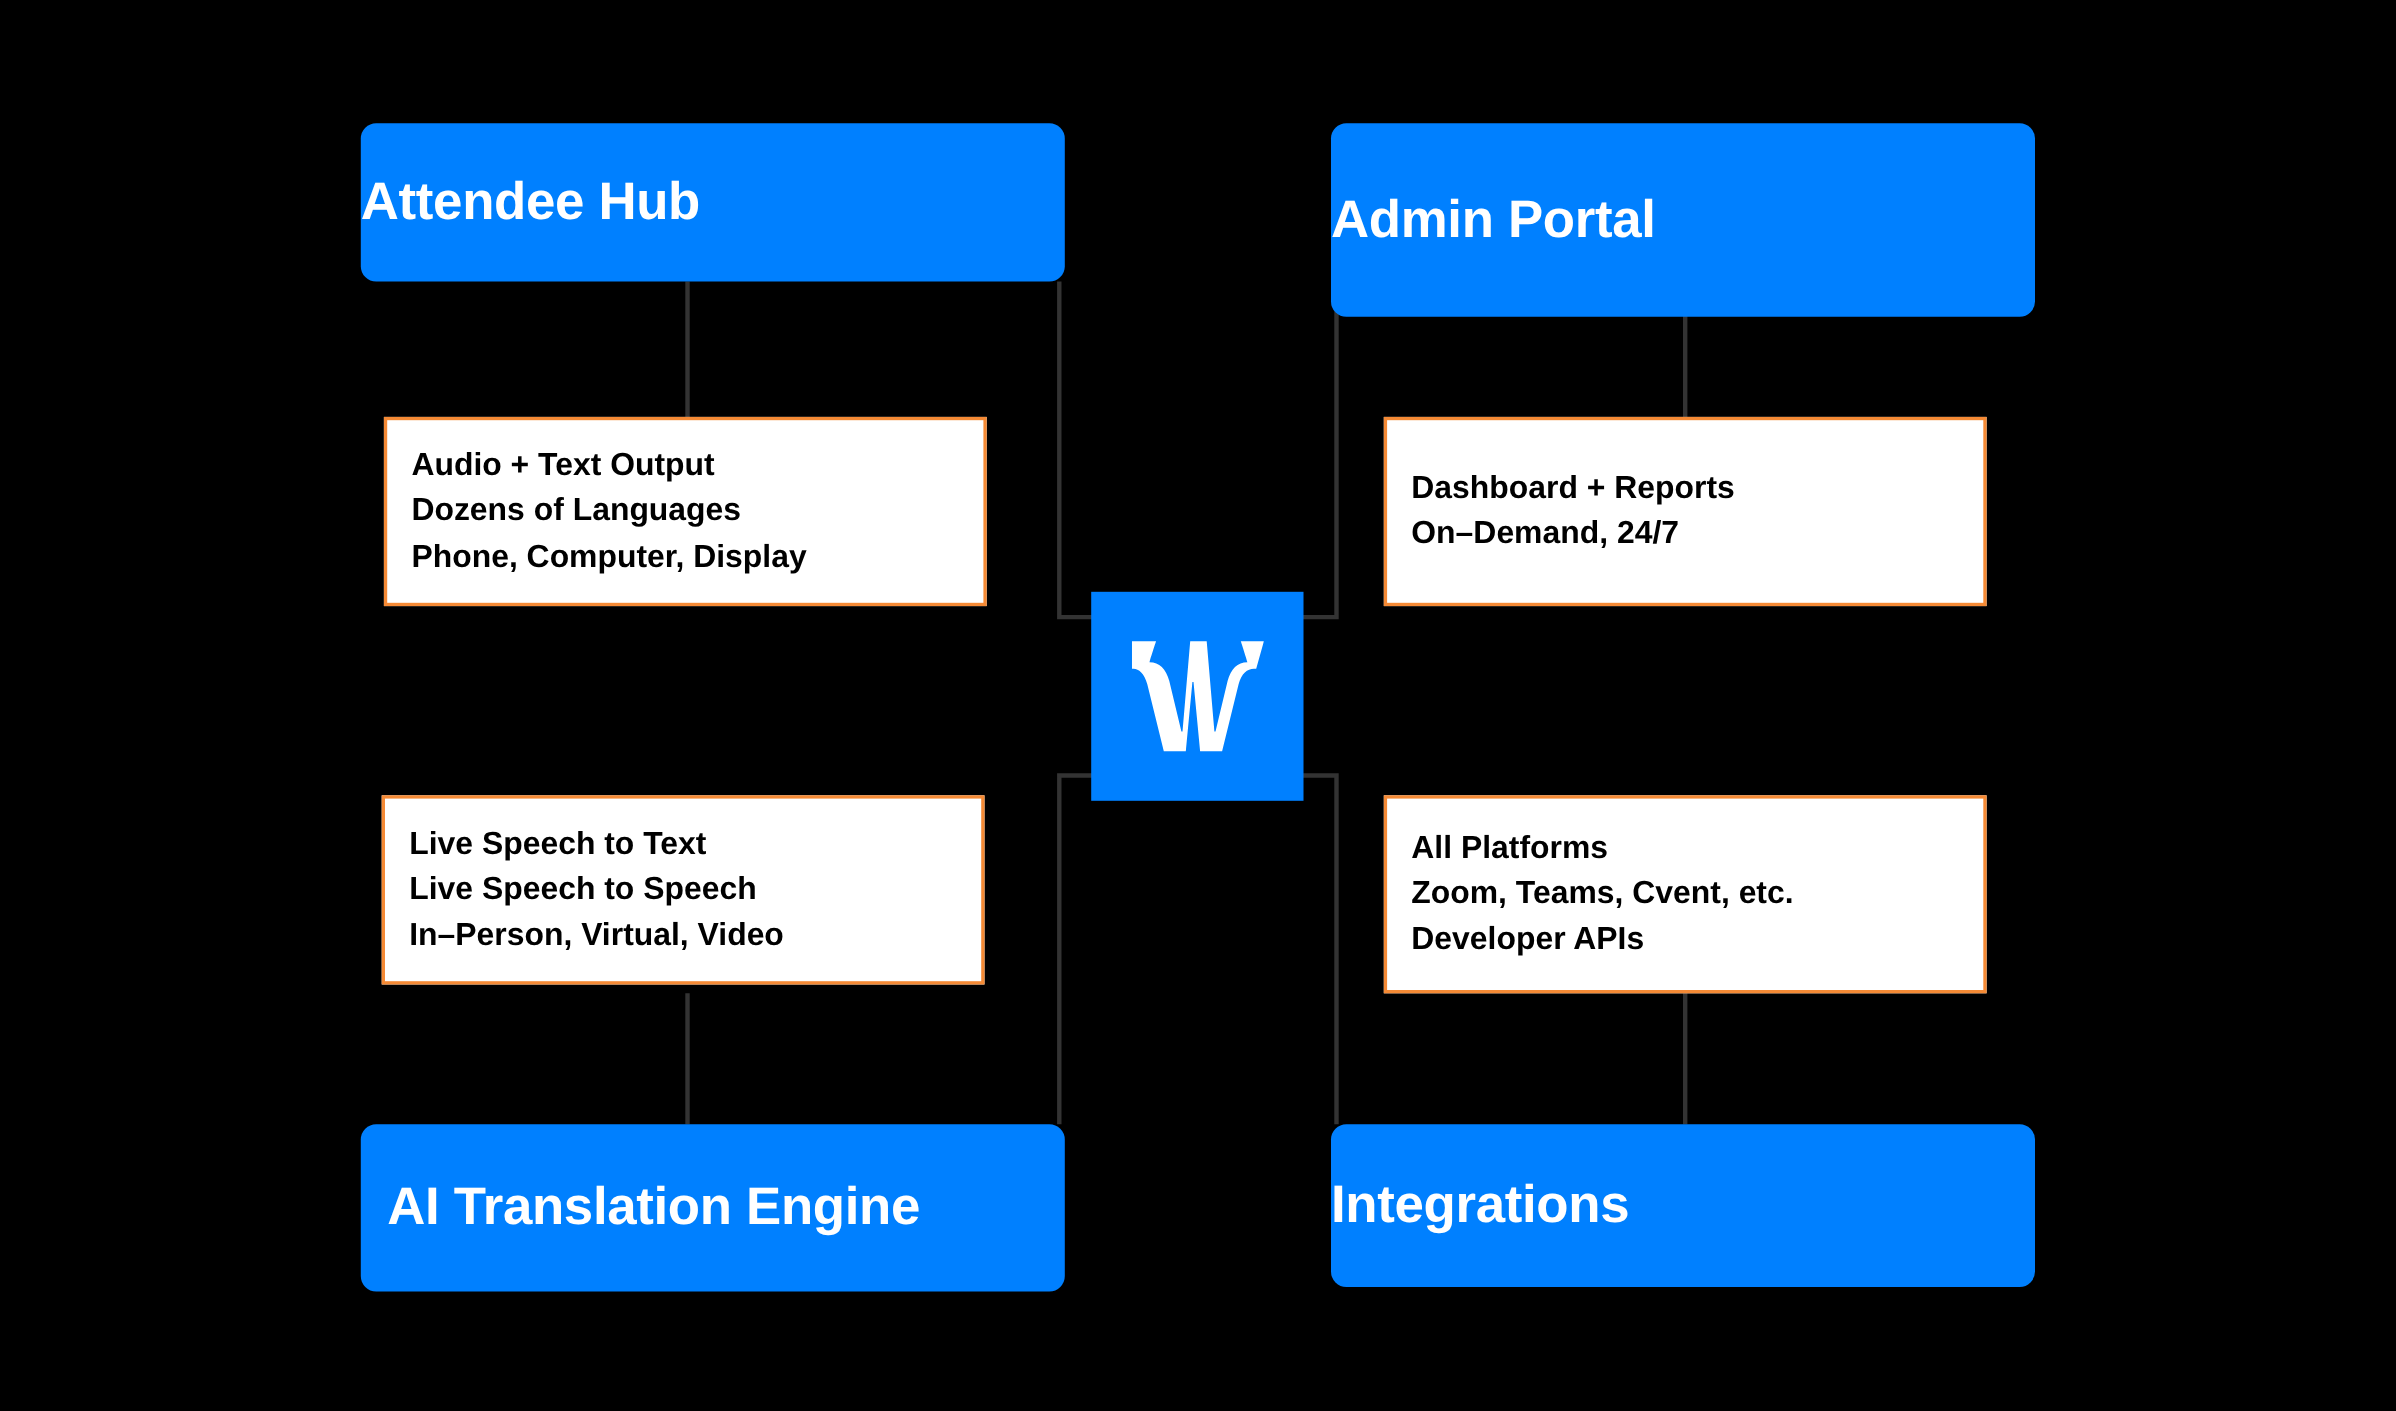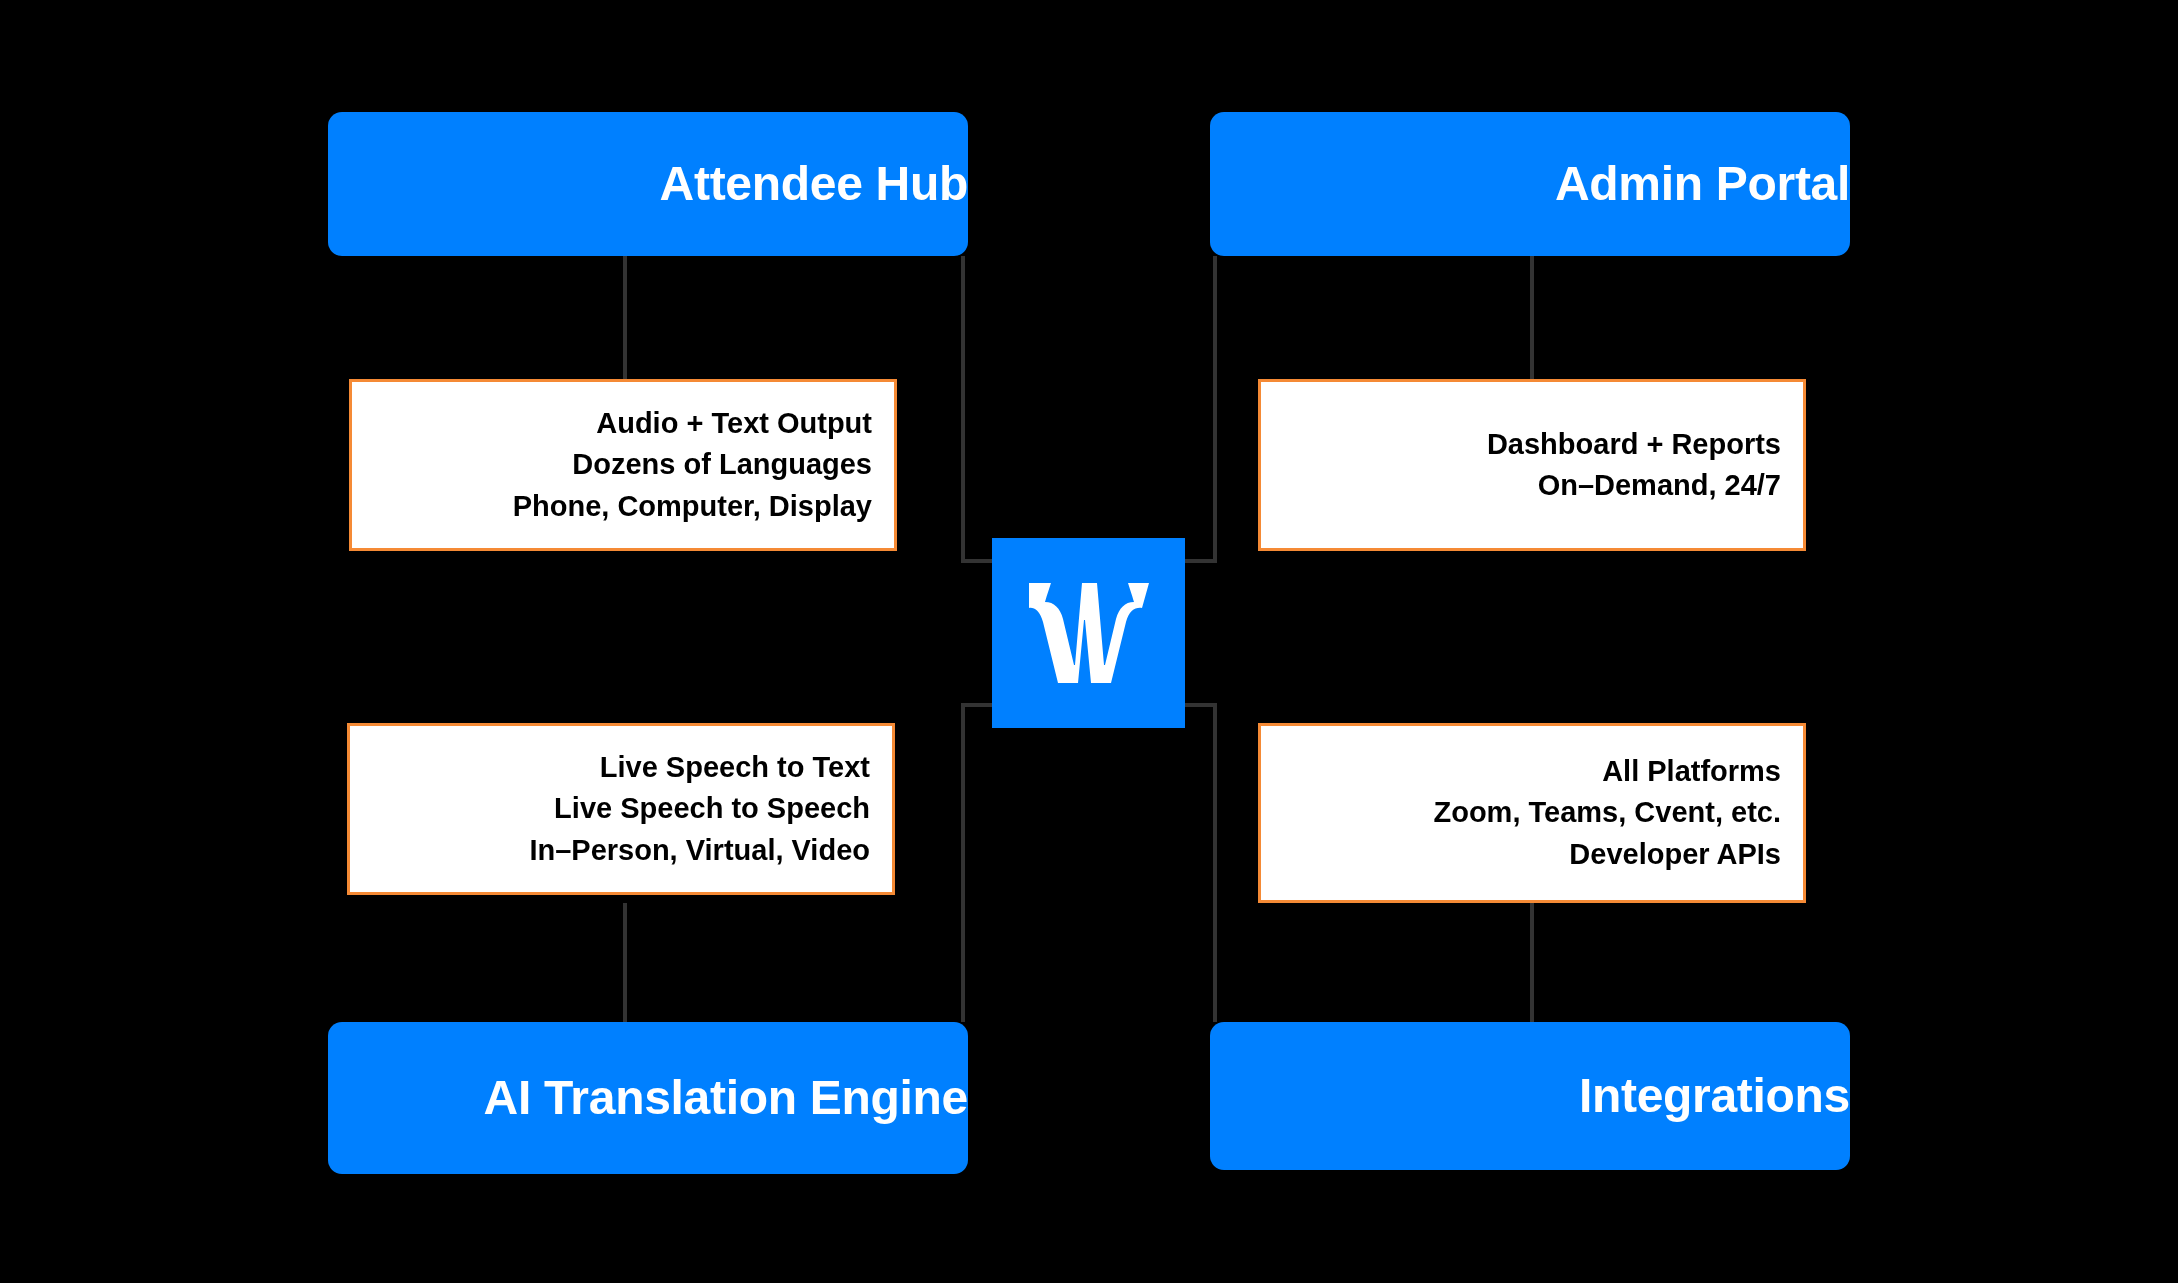--- a/index.html
+++ b/index.html
@@ -30,21 +30,21 @@
     z-index: 1;
   }
 
   
   .node {
     position: absolute;
     z-index: 2;
     box-sizing: border-box;
     display: flex;
     flex-direction: column;
-    align-items: flex-end;
+    align-items: flex-start;
     justify-content: center;
     text-align: center;
   }
 
   
   .pillar {
     background: #0080ff;
     border-radius: 14px;
     color: #ffffff;
   }
@@ -85,21 +85,21 @@
     display: block;
   }
 
   
   
   #node-attendee-hub     { left: 328px;  top: 112px;  width: 640px;  height: 144px; }
   #card-attendee         { left: 349px;  top: 379px;  width: 548px;  height: 172px; }
   #card-engine           { left: 347px;  top: 723px;  width: 548px;  height: 172px; }
   #node-ai-engine        { left: 328px;  top: 1022px; width: 640px;  height: 152px; padding-left: 24px; }
   
-  #node-admin-portal     { left: 1210px; top: 112px;  width: 640px;  height: 144px; }
+  #node-admin-portal     { left: 1210px; top: 112px;  width: 640px;  height: 176px; }
   #card-admin            { left: 1258px; top: 379px;  width: 548px;  height: 172px; }
   #card-integrations     { left: 1258px; top: 723px;  width: 548px;  height: 180px; }
   #node-integrations     { left: 1210px; top: 1022px; width: 640px;  height: 148px; }
   
   #center-logo           { left: 992px;  top: 538px;  width: 193px; height: 190px; }
 </style>
 </head>
 <body>
 
 <div id="stage">

